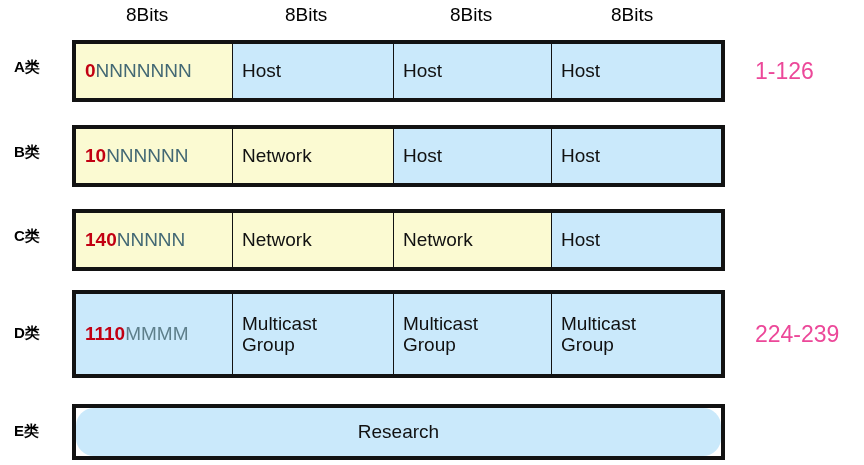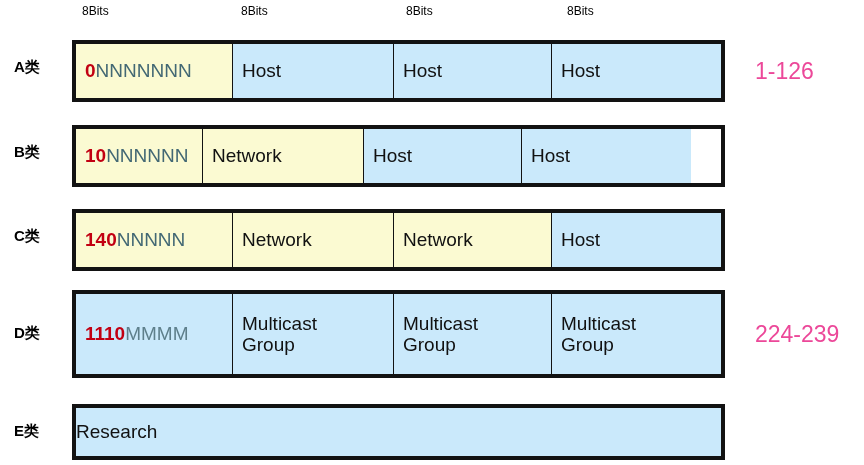--- a/index.html
+++ b/index.html
@@ -19,24 +19,25 @@
   #diagram {
     position: absolute;
     left: 0; top: 0;
     width: 864px;
     height: 465px;
   }
 
   
   .bits-label {
     position: absolute;
-    font-size: 12px;
+    font-size: 19px;
     color: #000000;
     line-height: 1;
     white-space: nowrap;
+    margin-left: 44px;
   }
 
   
   .class-name {
     position: absolute;
     font-size: 15px;
     font-weight: bold;
     color: #000000;
     line-height: 1;
     white-space: nowrap;
@@ -79,21 +80,23 @@
 
   .cell.two-line {
     align-items: center;
   }
   .cell .cell-text {
     line-height: 1.12;
     white-space: pre-line;
   }
 
   .cell.centered {
+    justify-content: center;
     padding-left: 0;
+    border-radius: 18px;
   }
 
   
   .prefix {
     font-weight: bold;
     color: #C20012;
   }
   .varbits {
     color: #436874;
     letter-spacing: 0px;
@@ -128,21 +131,21 @@
       <span class="cell-text">Host</span>
     </div>
     <div class="cell blue" style="width:169px;">
       <span class="cell-text">Host</span>
     </div>
   </div>
   <div class="range-label" style="left:755px; top:60px;">1-126</div>
 
   <div class="class-name" style="left:14px; top:144px;">B类</div>
   <div class="class-box" style="left:72px; top:125px; width:653px; height:62px;">
-    <div class="cell yellow" style="width:127px;">
+    <div class="cell yellow" style="width:157px;">
       <span class="bitpattern"><span class="prefix">10</span><span class="varbits">NNNNNN</span></span>
     </div>
     <div class="cell yellow" style="width:161px;">
       <span class="cell-text">Network</span>
     </div>
     <div class="cell blue" style="width:158px;">
       <span class="cell-text">Host</span>
     </div>
     <div class="cell blue" style="width:169px;">
       <span class="cell-text">Host</span>

